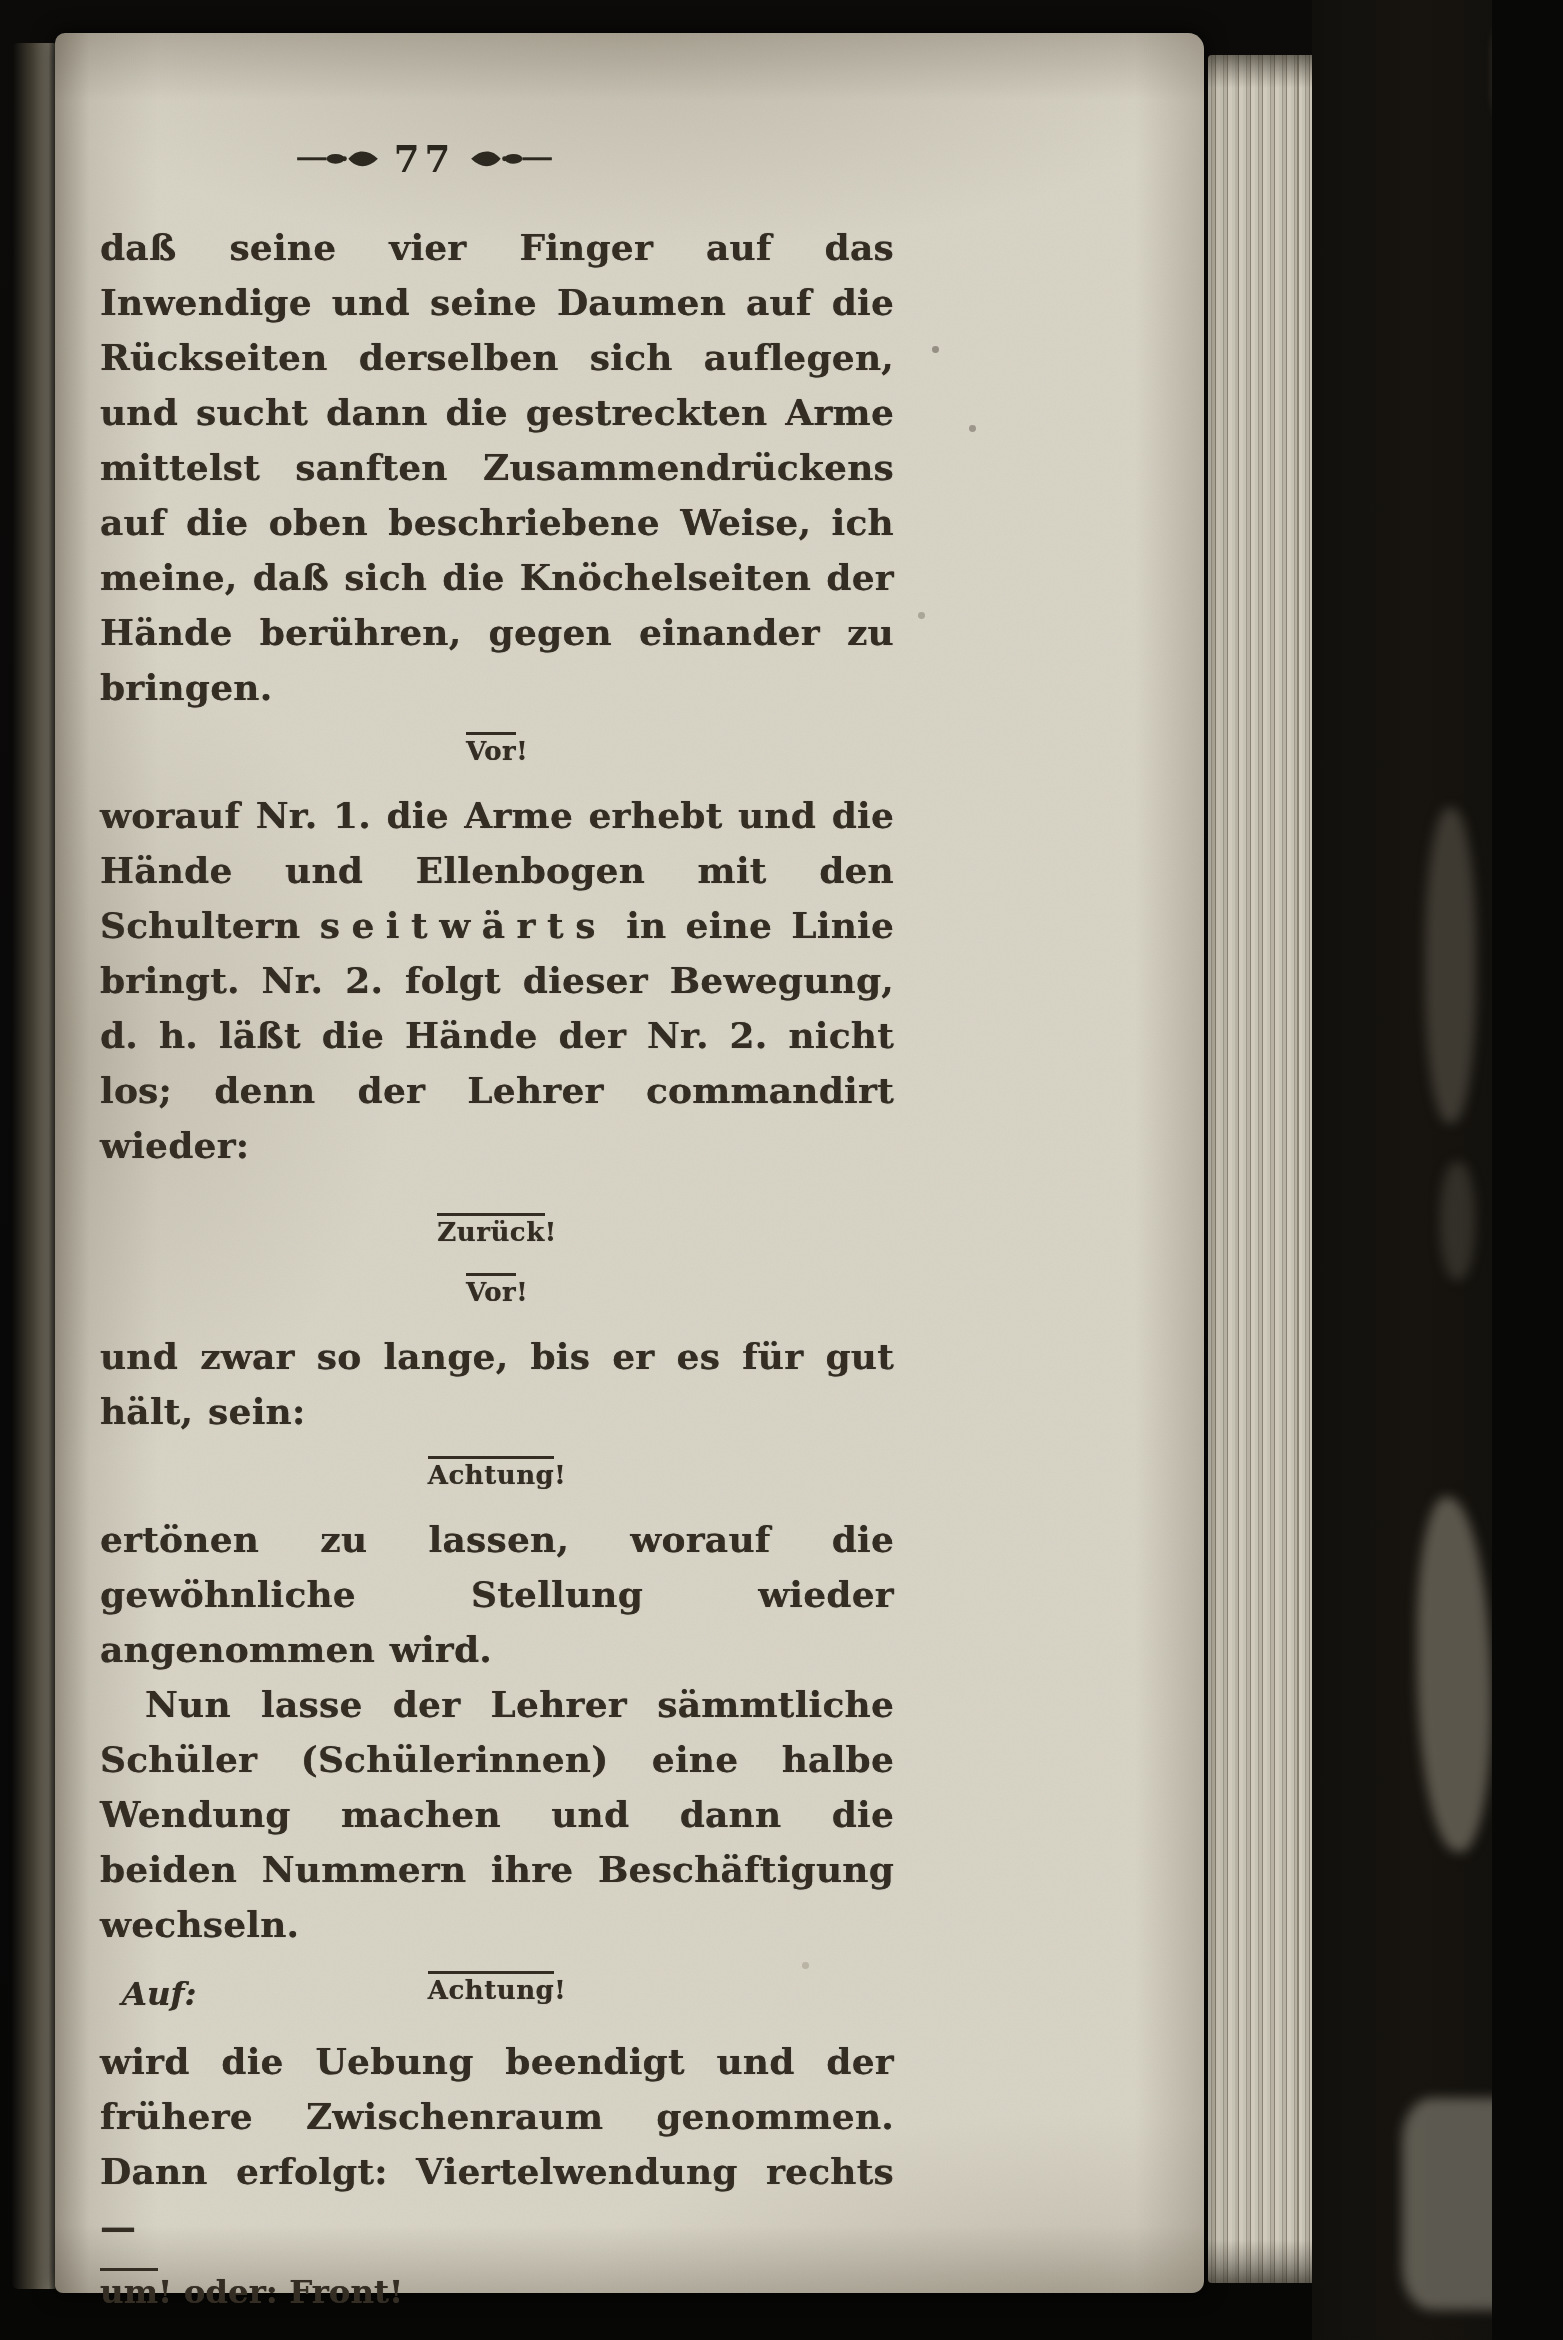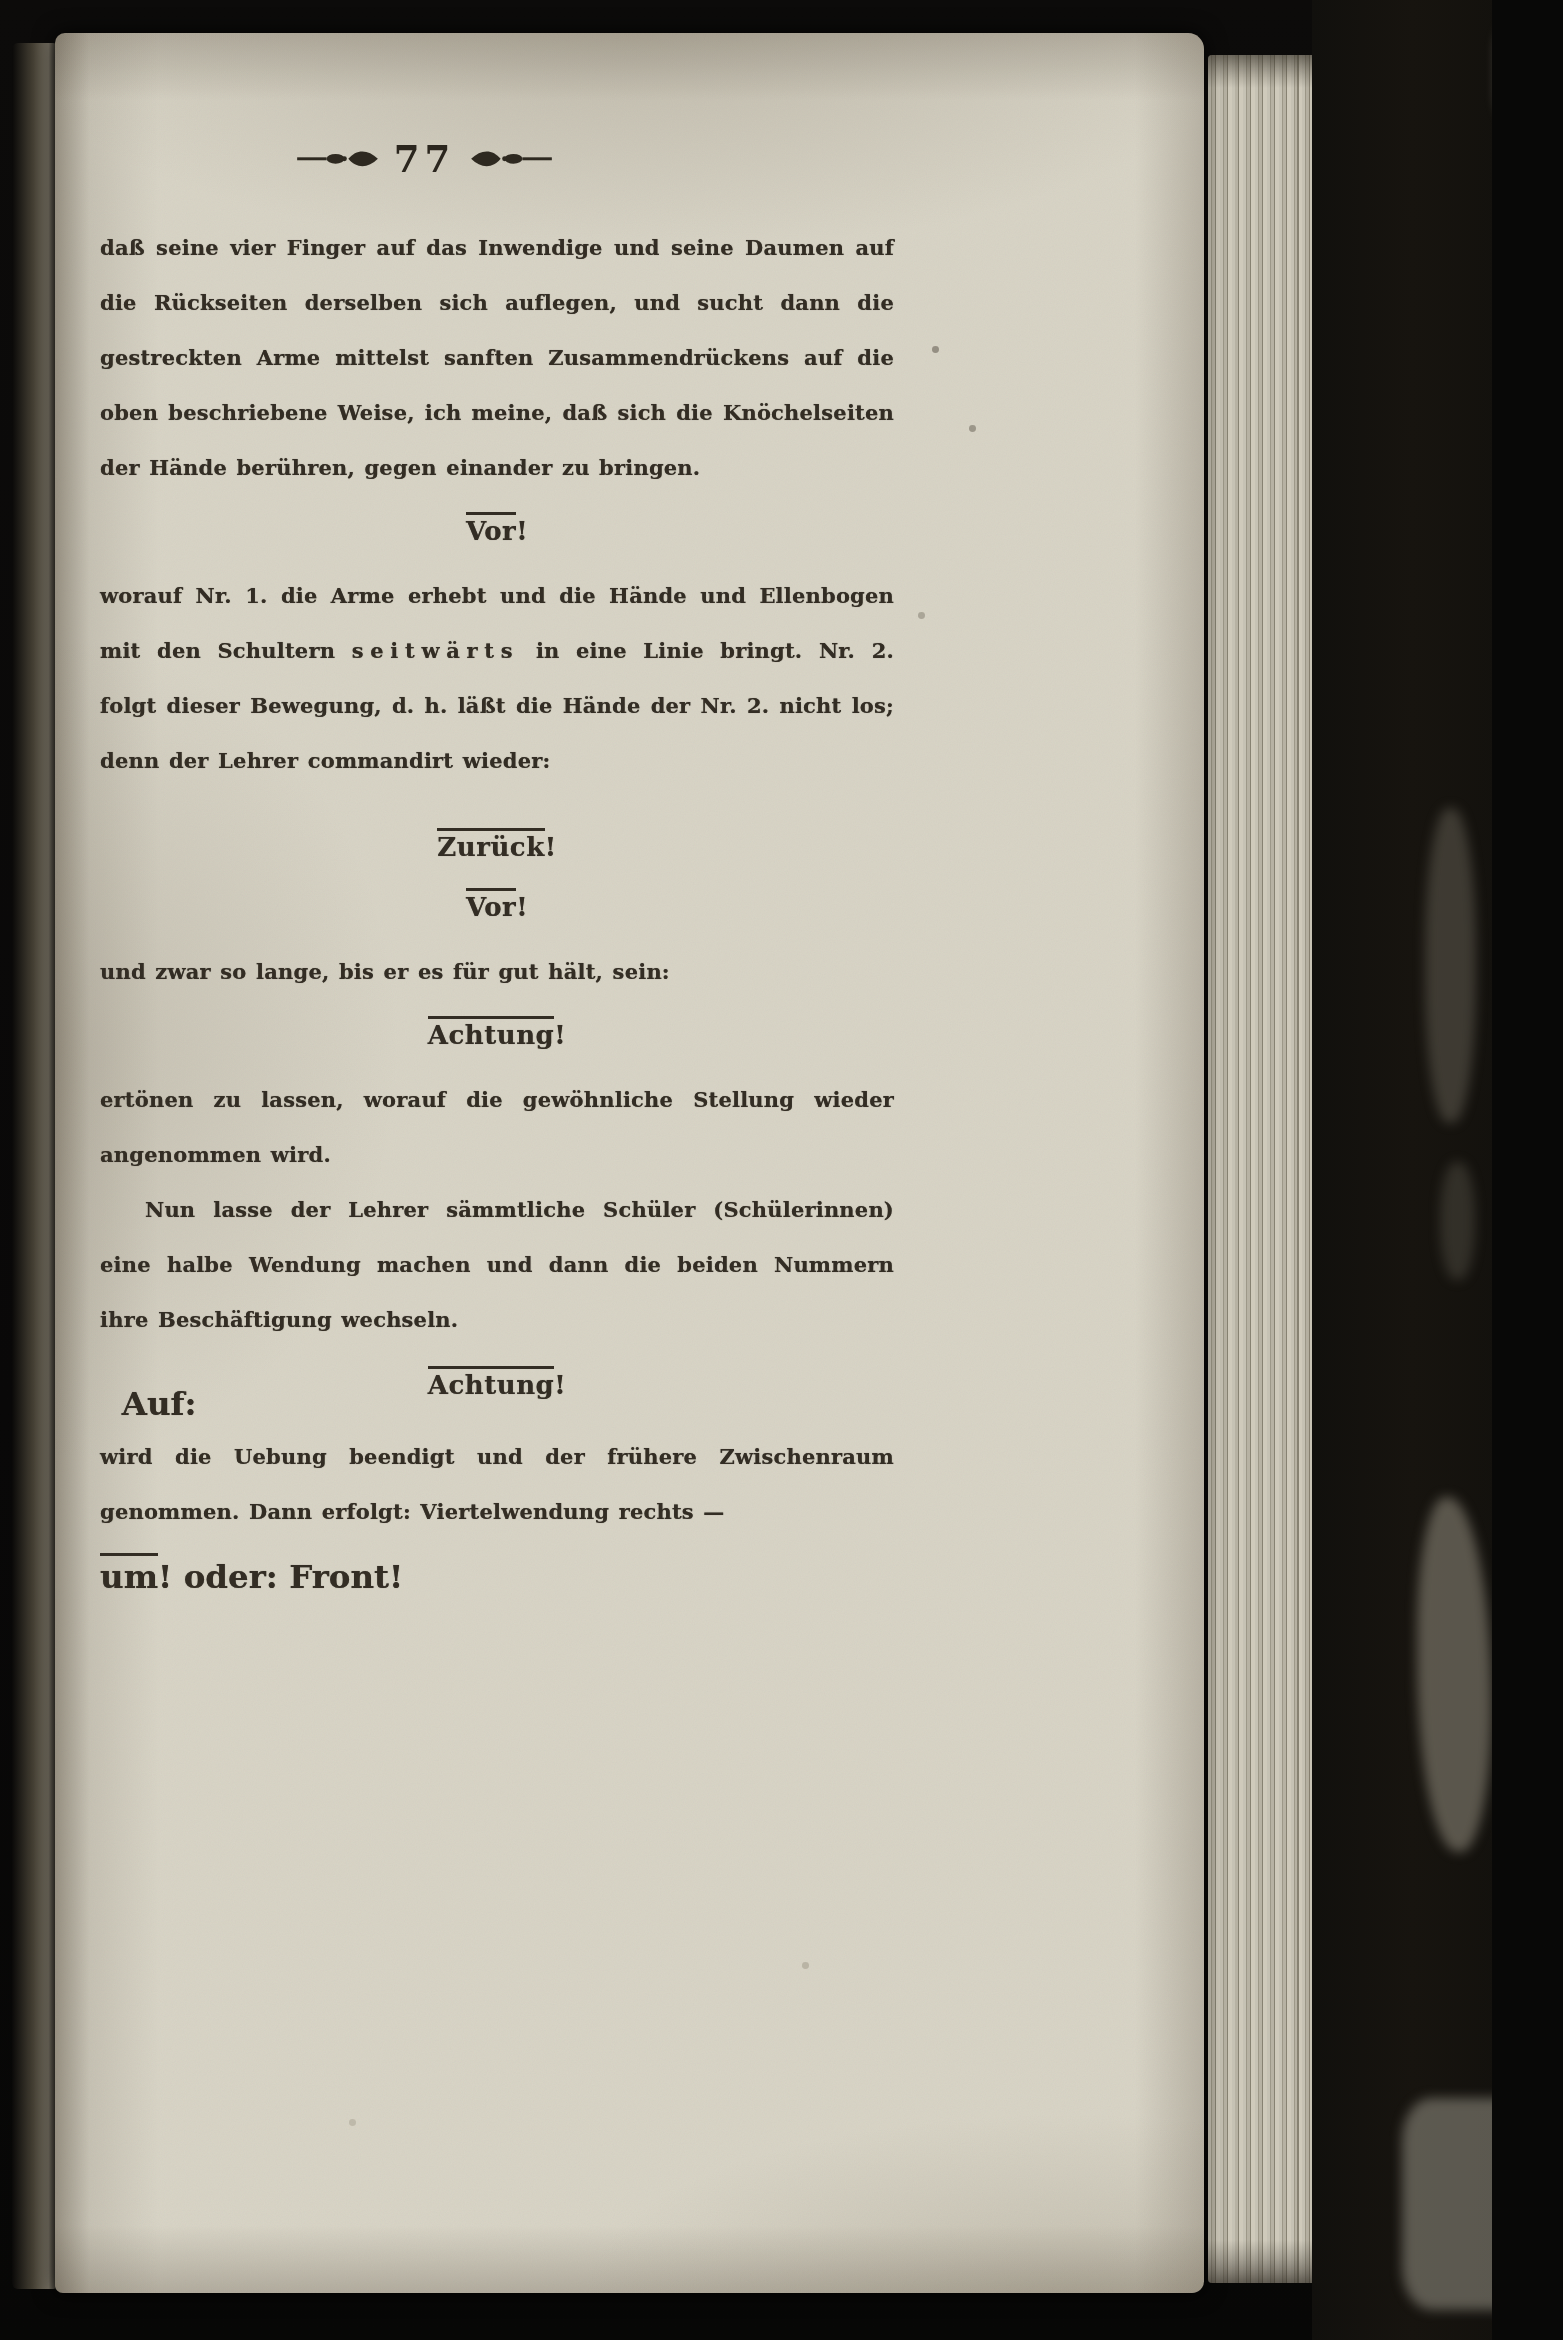--- a/index.html
+++ b/index.html
@@ -69,38 +69,38 @@
   .page-header {
     display:flex; align-items:center; gap:13.8px;
     width:fit-content; margin:0 0 39px 197px;
   }
   .page-number {
     font-size:37px; font-weight:bold; letter-spacing:4.9px; color:#2b261e;
   }
   .orn { display:block; }
 
   p.body-text {
-    margin:0; font-size:21px; line-height:55px; font-weight:bold;
+    margin:0; font-size:36px; line-height:55px; font-weight:bold;
     text-align:justify; letter-spacing:0.2px; word-spacing:2px;
     text-shadow:0 0 0.7px rgba(50,45,35,0.7);
   }
   p.indent { text-indent:45px; }
 
   .command {
     margin:11.8px 0; font-size:26px; line-height:49px; font-weight:bold;
     text-align:center; letter-spacing:0.5px;
     text-shadow:0 0 0.7px rgba(50,45,35,0.7);
   }
   .overlined {
     display:inline-block; border-top:3px solid #332d24; padding-top:2px; line-height:1.15;
   }
   .gesperrt { letter-spacing:0.32em; }
 
   .auf-row { position:relative; margin:13.8px 0; height:55px; font-size:32.5px; font-weight:bold; }
-  .auf-label { position:absolute; left:21.7px; top:23px; text-shadow:0 0 0.7px rgba(50,45,35,0.7); }
+  .auf-label { position:absolute; left:21.7px; top:8px; text-shadow:0 0 0.7px rgba(50,45,35,0.7);font-style:italic; }
   .auf-cmd   { position:absolute; left:0; top:0; width:100%; }
 
   .final-line {
     margin:9.9px 0 0 0; font-size:32.5px; line-height:55px; font-weight:bold;
     text-shadow:0 0 0.7px rgba(50,45,35,0.7);
   }
 
   
   .specks {
     position:absolute; left:0; top:0; width:3px; height:3px; border-radius:50%;

